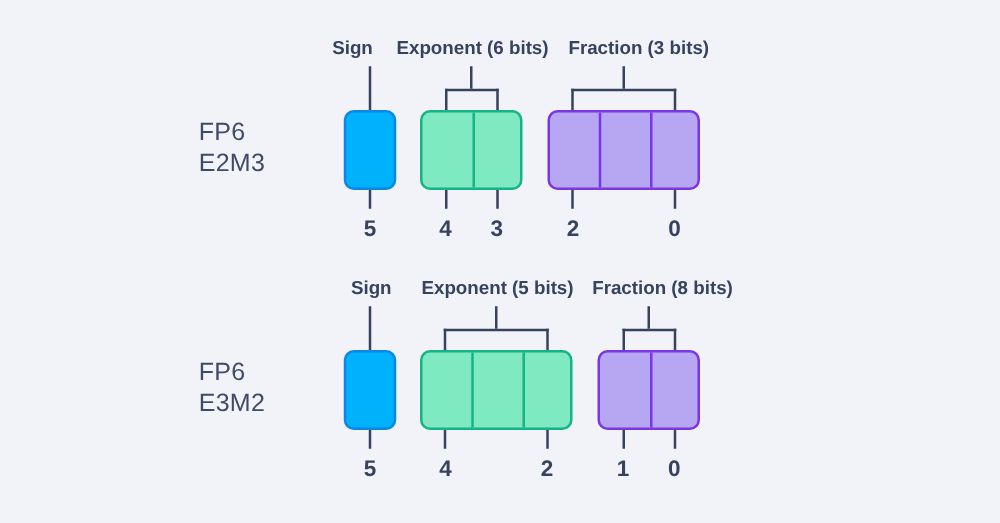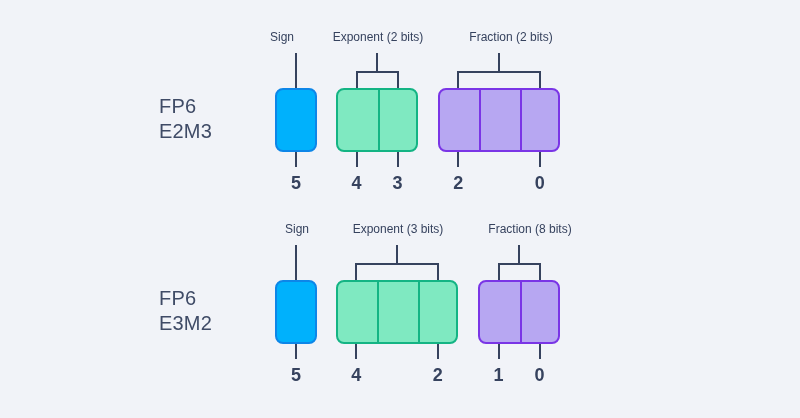--- a/index.html
+++ b/index.html
@@ -13,21 +13,21 @@
   .title {
     position:absolute;
     font-size:20px; line-height:25px;
     color:var(--title-text,#3f4b66);
     letter-spacing:.2px;
   }
   .field-label {
     position:absolute;
     transform:translateX(-50%);
     white-space:nowrap;
-    font-size:12px; font-weight:400;
+    font-size:15px; font-weight:700;
     color:var(--text,#36425e);
   }
   .num {
     position:absolute;
     transform:translateX(-50%);
     font-size:18px; font-weight:600;
     color:var(--text,#36425e);
   }
   .vline, .hline { position:absolute; background:var(--line,#36425e); }
   .vline { width:2px; }
@@ -55,35 +55,35 @@
         <div>E2M3</div>
       </div>
       <div>
         <div class="field-label" style="left: 282px; top: 30px;">Sign</div>
         <div class="vline" style="left: 295px; top: 53px; height: 35px;"></div>
         <div class="box sign" style="left: 275px; top: 88px; width: 42px; height: 64px;"></div>
         <div class="vline" style="left: 295px; top: 152px; height: 15px;"></div>
         <div class="num" style="left: 296px; top: 173px;">5</div>
       </div>
       <div>
-        <div class="field-label" style="left: 378px; top: 30px;">Exponent (2 bits)</div>
+        <div class="field-label" style="left: 378px; top: 30px;">Exponent (6 bits)</div>
         <div class="vline" style="left: 376px; top: 53px; height: 18px;"></div>
         <div class="hline" style="left: 355.5px; width: 43px; top: 71px;"></div>
         <div class="vline" style="left: 355.5px; top: 71px; height: 17px;"></div>
         <div class="vline" style="left: 396.5px; top: 71px; height: 17px;"></div>
         <div class="box exponent" style="left: 336px; top: 88px; width: 82px; height: 64px;">
           <div class="divider exponent" style="left: 39.5px;"></div>
         </div>
         <div class="vline" style="left: 355.5px; top: 152px; height: 15px;"></div>
         <div class="num" style="left: 356.5px; top: 173px;">4</div>
         <div class="vline" style="left: 396.5px; top: 152px; height: 15px;"></div>
         <div class="num" style="left: 397.5px; top: 173px;">3</div>
       </div>
       <div>
-        <div class="field-label" style="left: 511px; top: 30px;">Fraction (2 bits)</div>
+        <div class="field-label" style="left: 511px; top: 30px;">Fraction (3 bits)</div>
         <div class="vline" style="left: 498px; top: 53px; height: 18px;"></div>
         <div class="hline" style="left: 457.333px; width: 83.3333px; top: 71px;"></div>
         <div class="vline" style="left: 457.333px; top: 71px; height: 17px;"></div>
         <div class="vline" style="left: 538.667px; top: 71px; height: 17px;"></div>
         <div class="box fraction" style="left: 438px; top: 88px; width: 122px; height: 64px;">
           <div class="divider fraction" style="left: 39.1667px;"></div>
           <div class="divider fraction" style="left: 79.8333px;"></div>
         </div>
         <div class="vline" style="left: 457.333px; top: 152px; height: 15px;"></div>
         <div class="num" style="left: 458.333px; top: 173px;">2</div>
@@ -97,21 +97,21 @@
         <div>E3M2</div>
       </div>
       <div>
         <div class="field-label" style="left: 297px; top: 222px;">Sign</div>
         <div class="vline" style="left: 295px; top: 245px; height: 35px;"></div>
         <div class="box sign" style="left: 275px; top: 280px; width: 42px; height: 64px;"></div>
         <div class="vline" style="left: 295px; top: 344px; height: 15px;"></div>
         <div class="num" style="left: 296px; top: 365px;">5</div>
       </div>
       <div>
-        <div class="field-label" style="left: 398px; top: 222px;">Exponent (3 bits)</div>
+        <div class="field-label" style="left: 398px; top: 222px;">Exponent (5 bits)</div>
         <div class="vline" style="left: 396px; top: 245px; height: 18px;"></div>
         <div class="hline" style="left: 355.333px; width: 83.3333px; top: 263px;"></div>
         <div class="vline" style="left: 355.333px; top: 263px; height: 17px;"></div>
         <div class="vline" style="left: 436.667px; top: 263px; height: 17px;"></div>
         <div class="box exponent" style="left: 336px; top: 280px; width: 122px; height: 64px;">
           <div class="divider exponent" style="left: 39.1667px;"></div>
           <div class="divider exponent" style="left: 79.8333px;"></div>
         </div>
         <div class="vline" style="left: 355.333px; top: 344px; height: 15px;"></div>
         <div class="num" style="left: 356.333px; top: 365px;">4</div>

